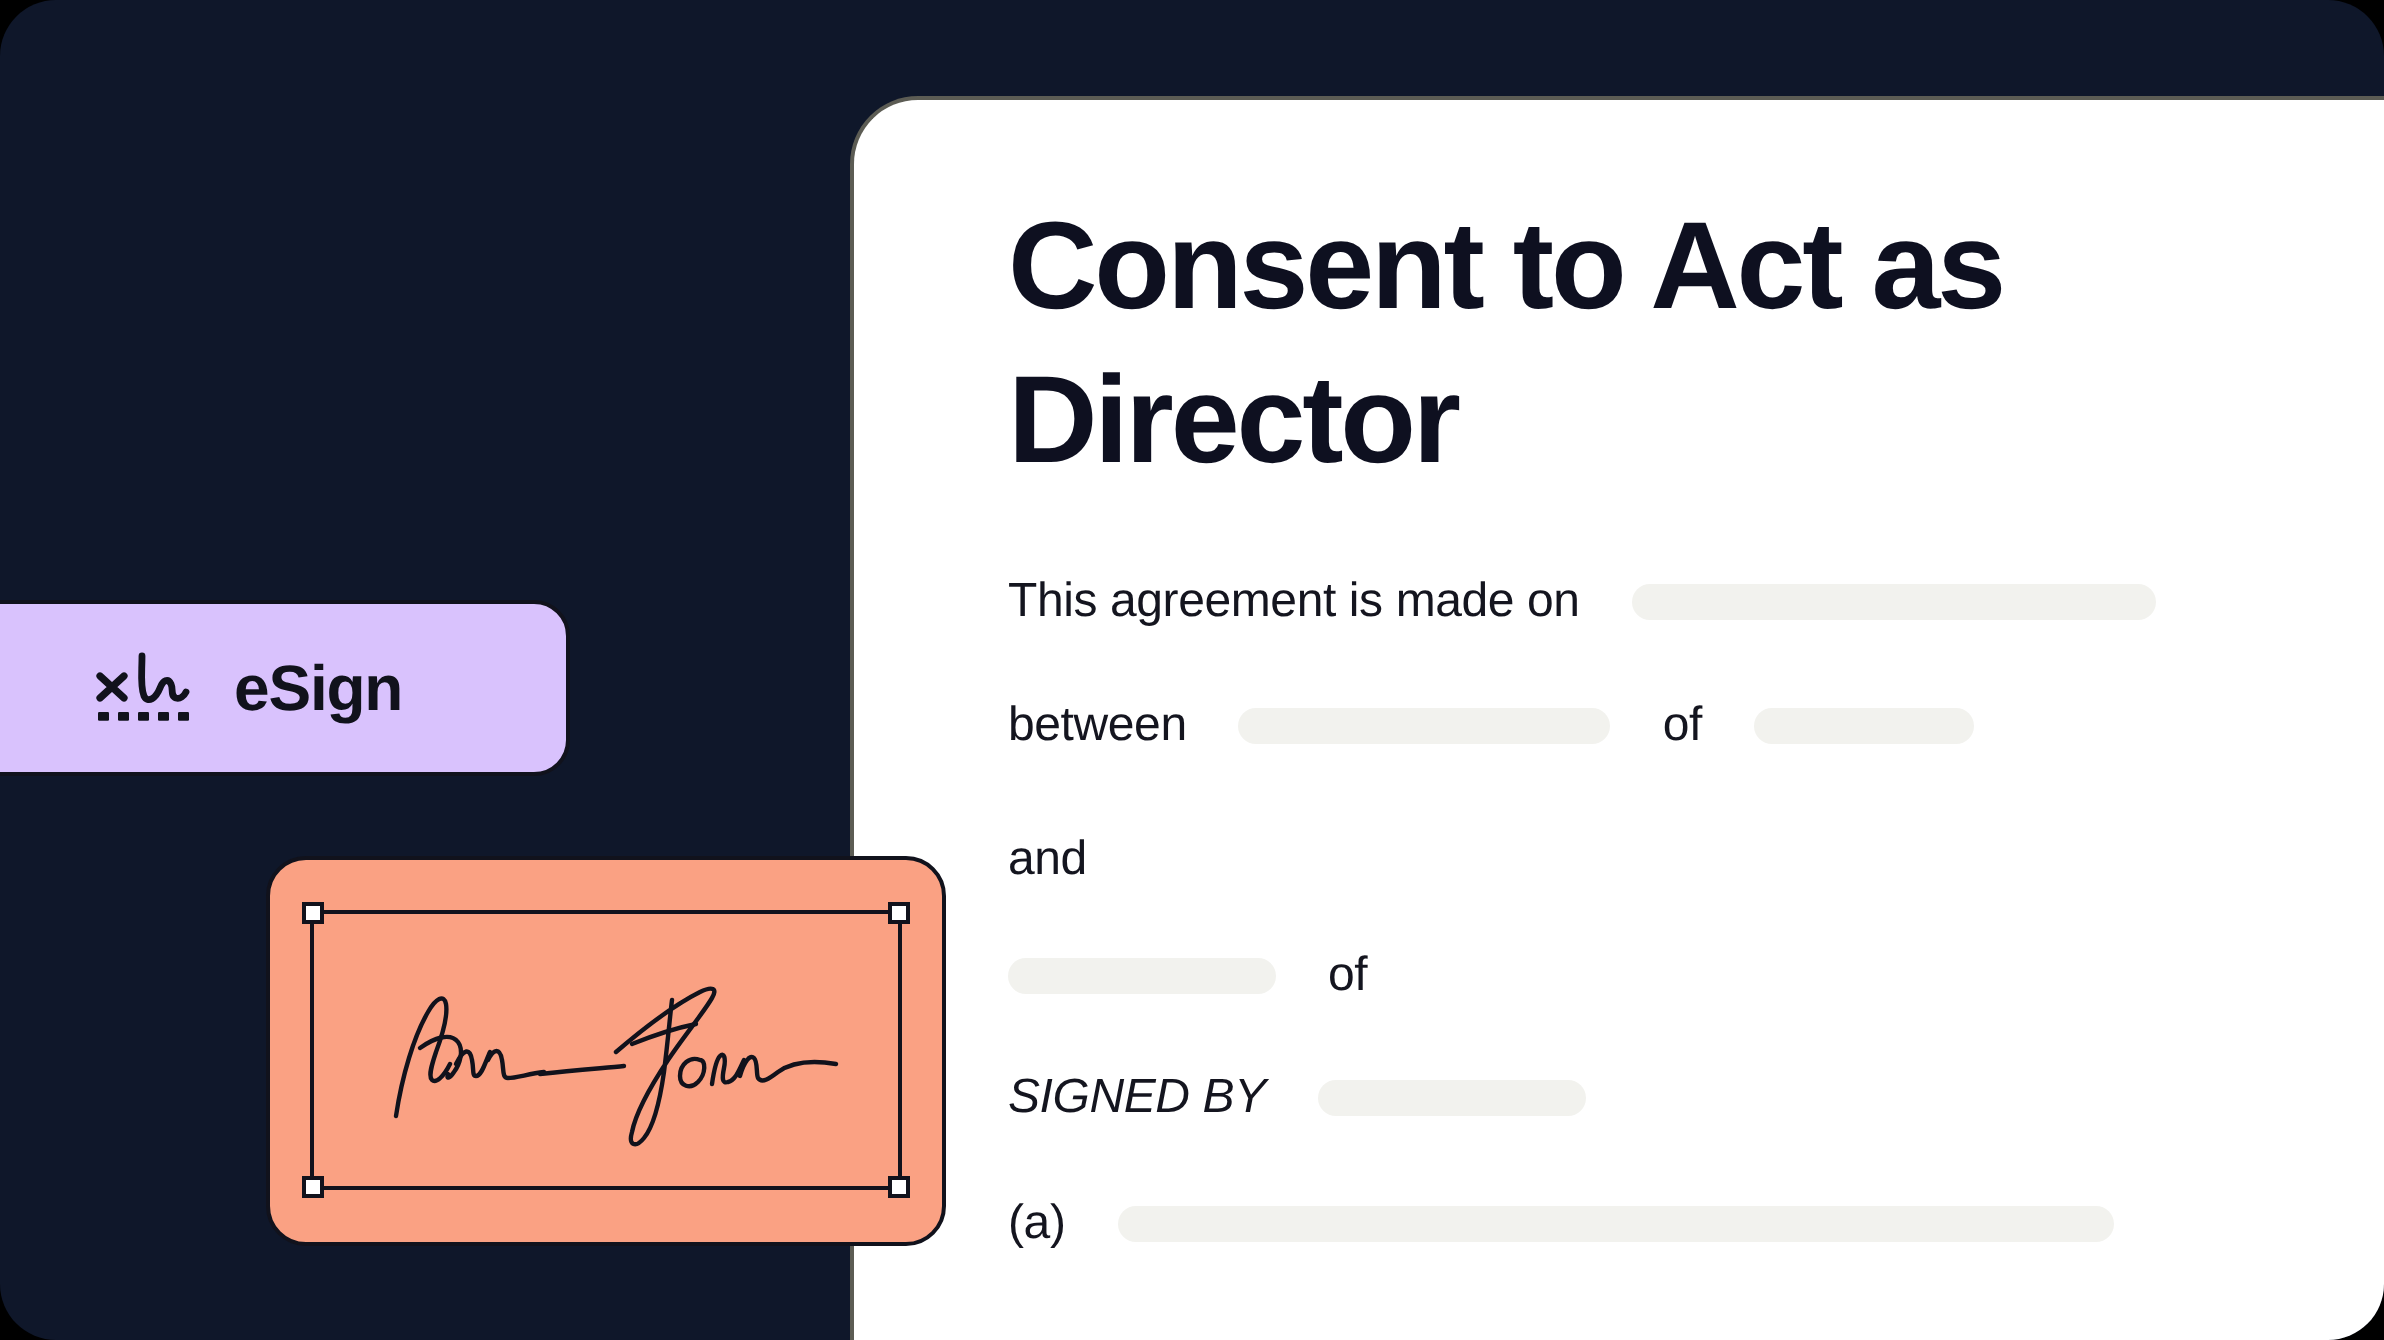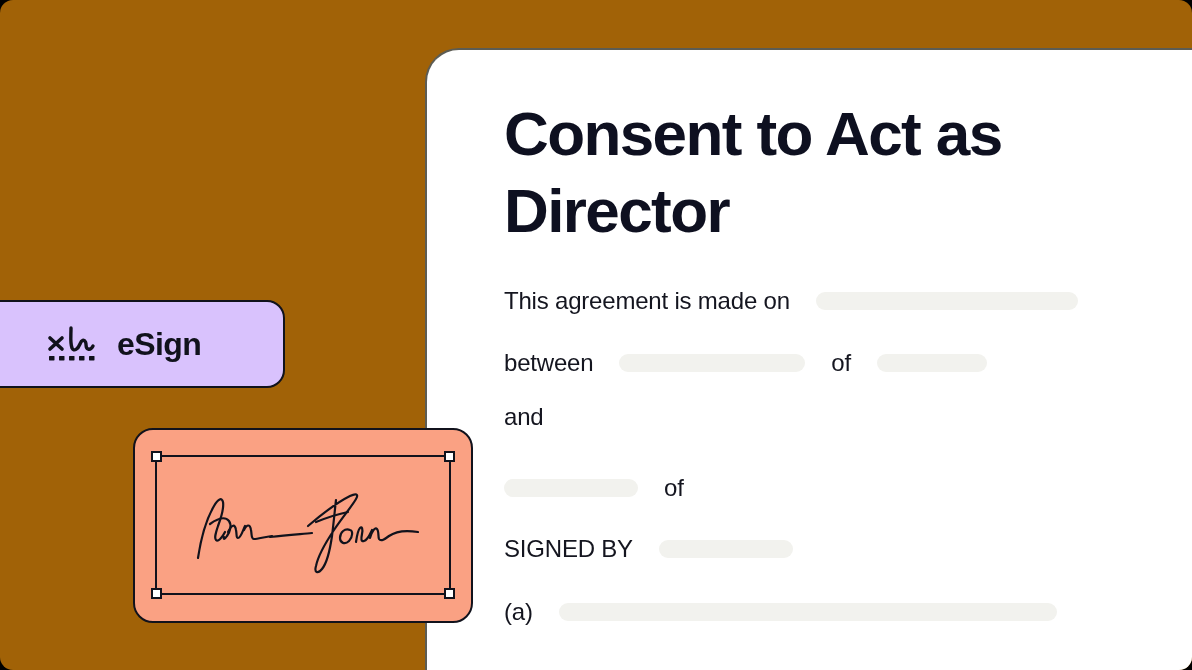--- a/index.html
+++ b/index.html
@@ -9,22 +9,22 @@
     height: 670px;
     overflow: hidden;
     background: #000000;
     font-family: "Liberation Sans", sans-serif;
   }
 
   #canvas {
     position: relative;
     width: 1192px;
     height: 670px;
-    background: #a16207;
-    border-radius: 13px;
+    background: #0f172a;
+    border-radius: 28px;
     overflow: hidden;
     padding-left: 16px;
   }
 
   
   #doc-card {
     position: absolute;
     left: 425px;
     top: 48px;
     width: 800px;
@@ -155,31 +155,31 @@
     <div class="doc-line" style="top:299px;text-align:right;">
       <span class="txt">between</span>
       <span class="gap-md"></span>
       <span class="blank" style="width:186px;"></span>
       <span class="gap-md"></span>
       <span class="txt">of</span>
       <span class="gap-md"></span>
       <span class="blank" style="width:110px;"></span>
     </div>
 
-    <div class="doc-line" style="top:353px;">
+    <div class="doc-line" style="top:366px;">
       <span class="txt">and</span>
     </div>
 
     <div class="doc-line" style="top:424px;">
       <span class="blank" style="width:134px;"></span>
       <span class="gap-md"></span>
       <span class="txt">of</span>
     </div>
 
-    <div class="doc-line" style="top:485px;">
+    <div class="doc-line" style="top:485px;font-style:italic;">
       <span class="txt">SIGNED BY</span>
       <span class="gap-md"></span>
       <span class="blank" style="width:134px;"></span>
     </div>
 
     <div class="doc-line" style="top:548px;">
       <span class="txt">(a)</span>
       <span class="gap-md"></span>
       <span class="blank" style="width:498px;"></span>
     </div>

